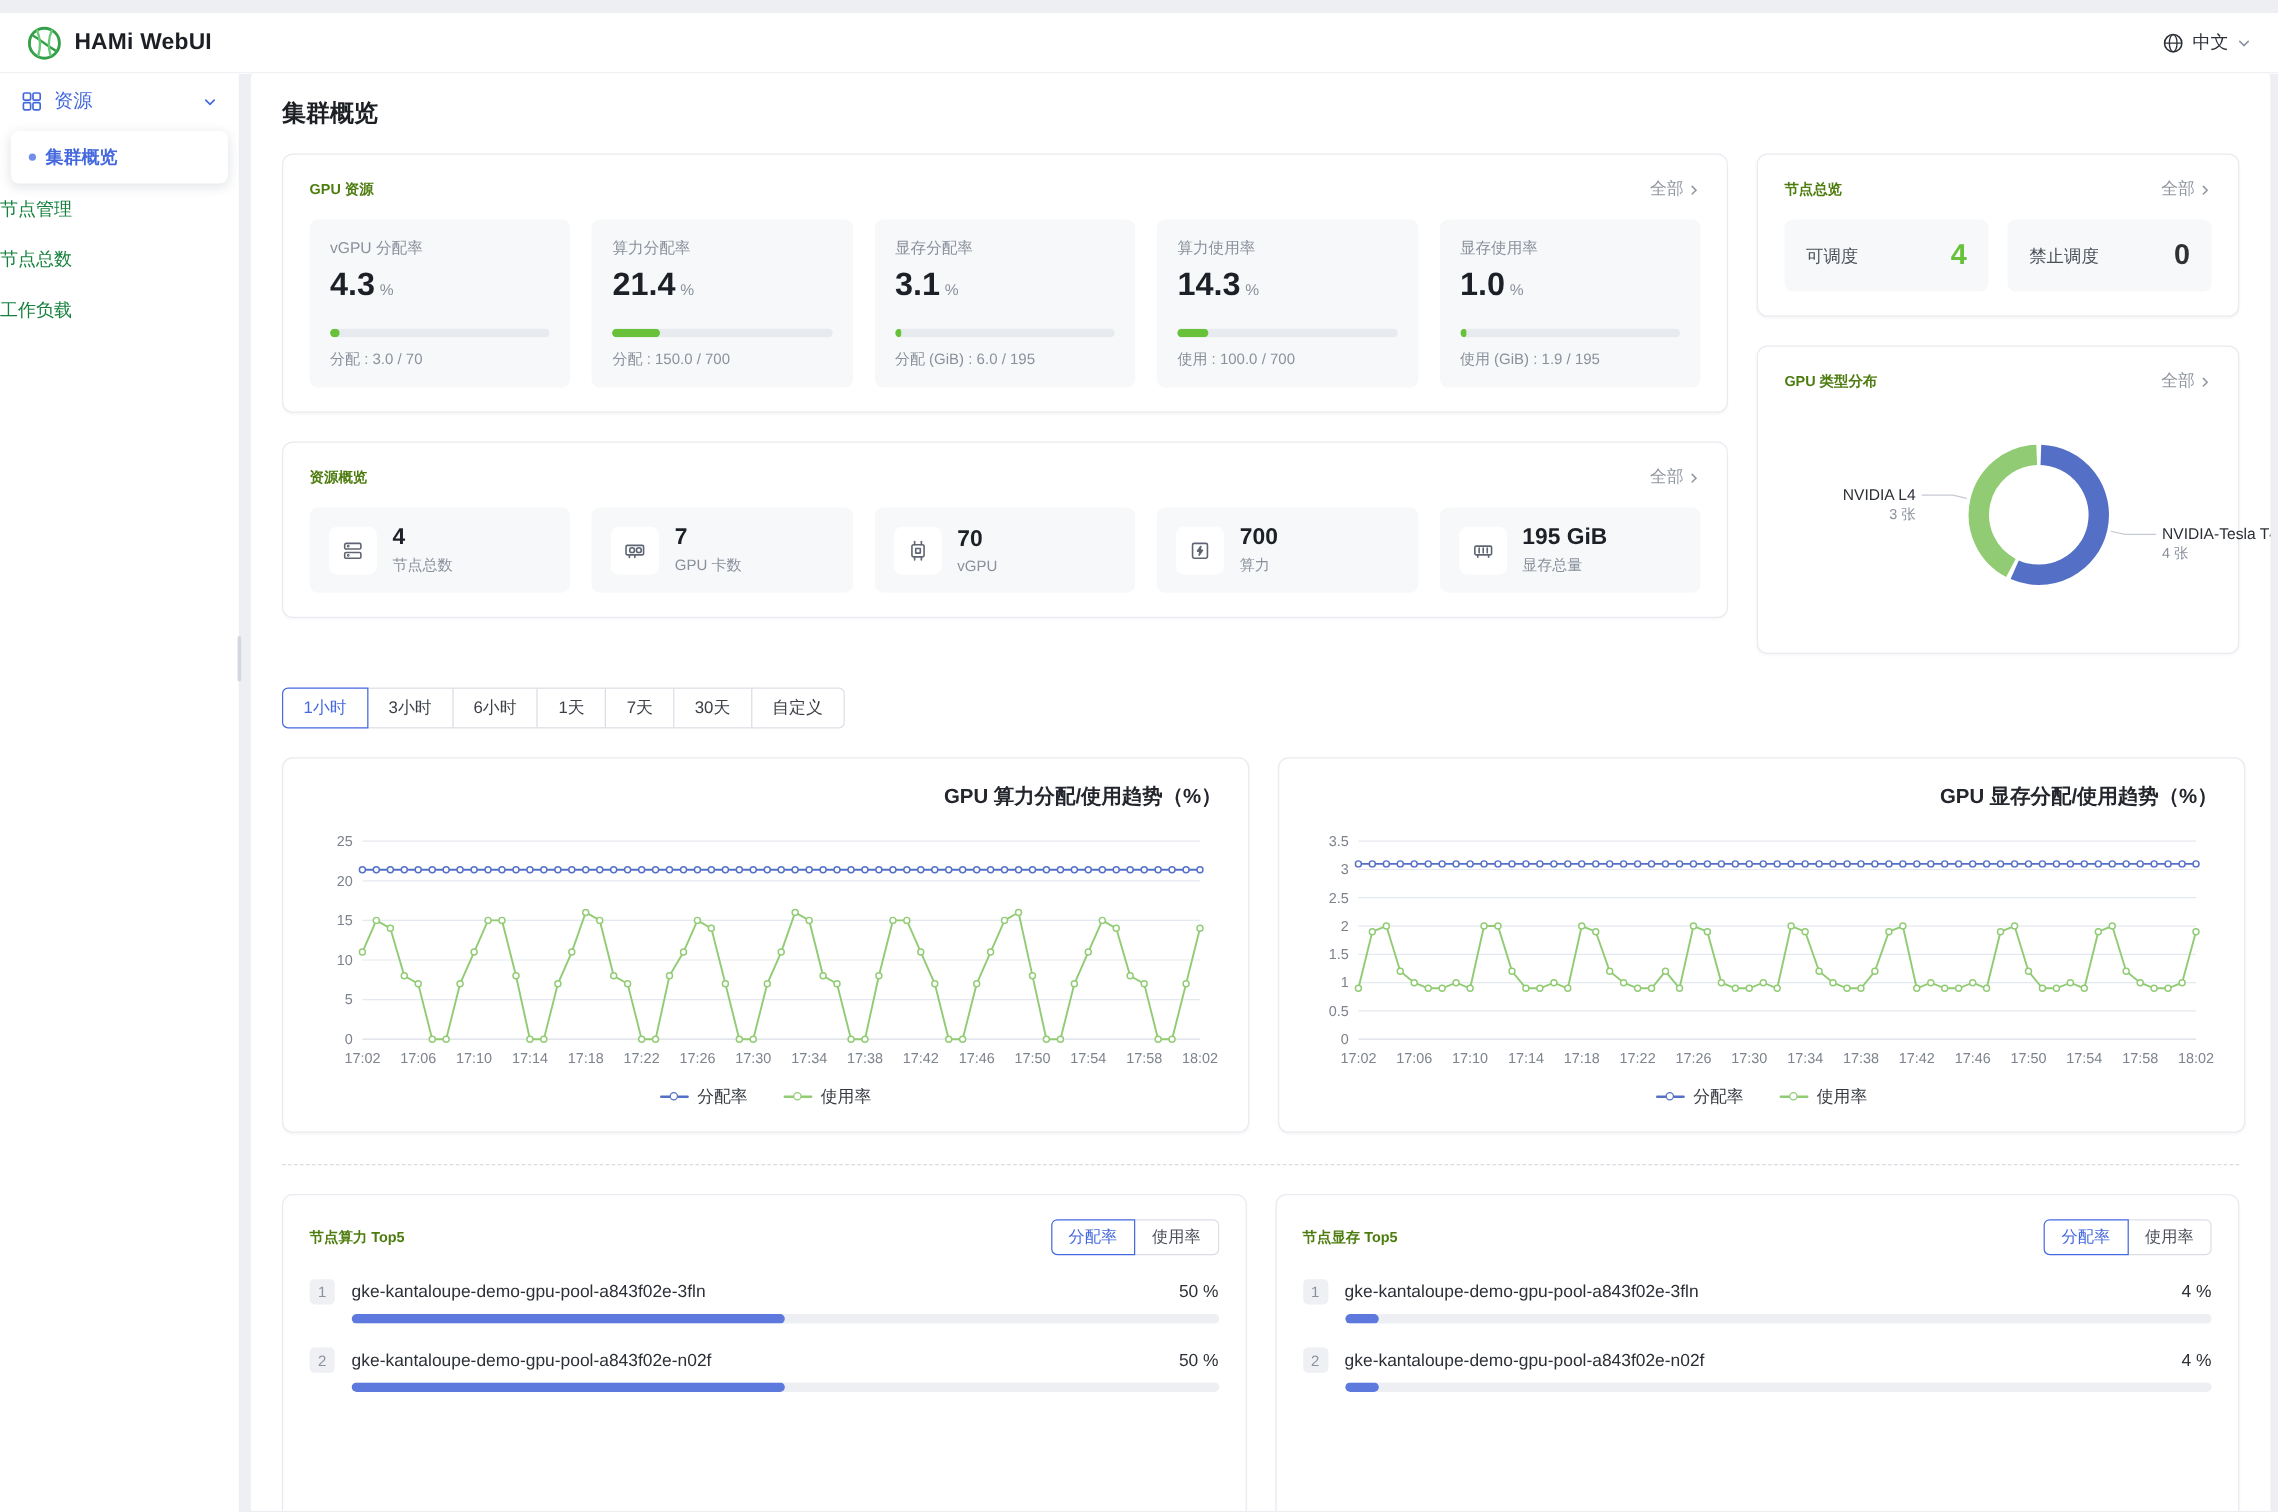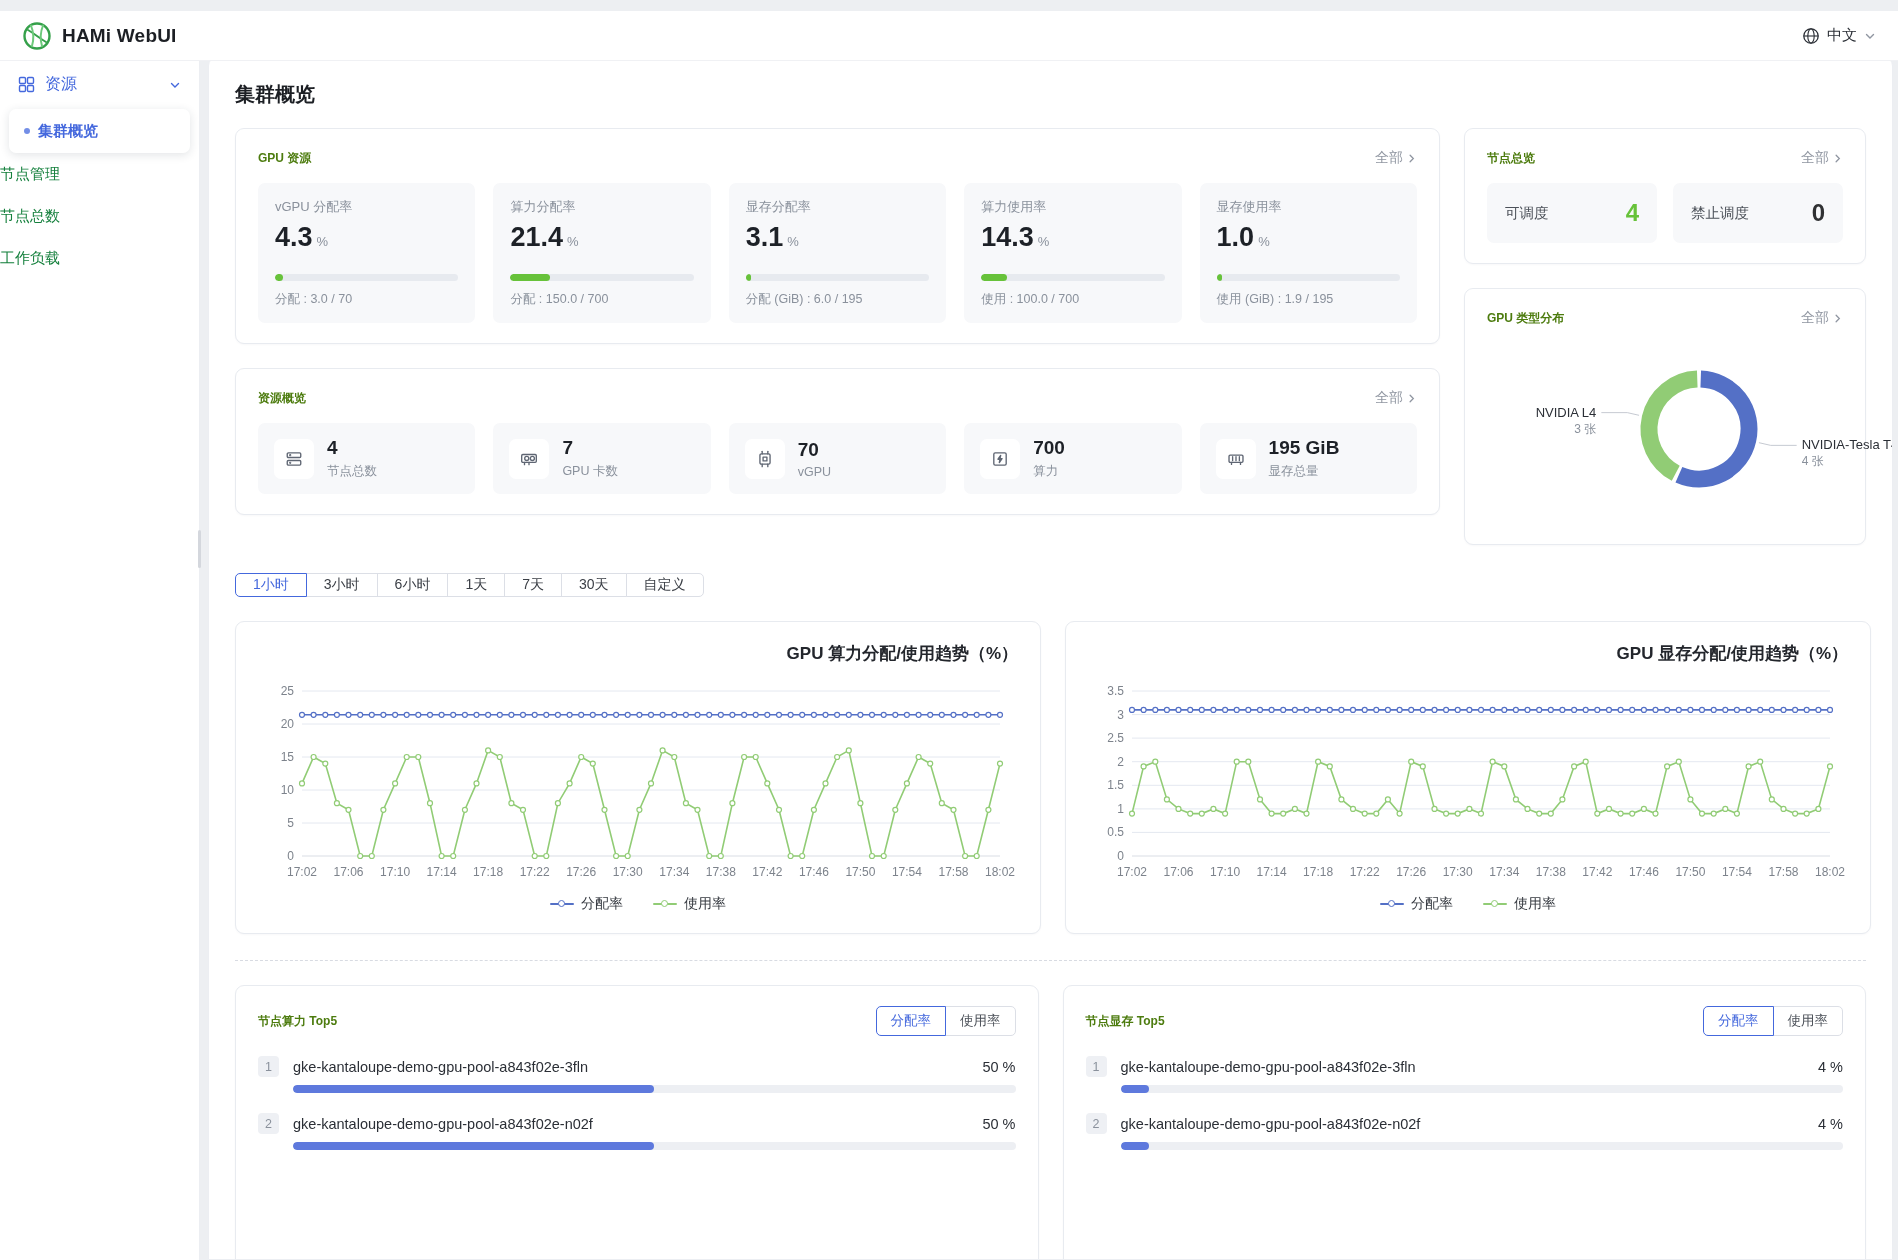--- a/index.html
+++ b/index.html
@@ -65,21 +65,21 @@
   
   .res-grid{ display:grid; grid-template-columns:repeat(5,1fr); gap:18px;}
   .res-tile{ background:#f7f8fa; border-radius:7px; padding:14px 16px; display:flex;
     align-items:center; gap:13px;}
   .res-icon{ width:40px; height:40px; background:#fff; border-radius:7px; display:flex;
     align-items:center; justify-content:center; flex:0 0 auto;}
   .res-val{ font-size:19px; font-weight:700; color:#1d2127;}
   .res-lab{ font-size:12.5px; color:#8a919c; margin-top:4px;}
   
   .tabs{ display:flex; margin-top:28px;}
-  .time-tab{ height:24px; padding:0 17px; background:#fff; border:1px solid #dcdfe6;
+  .time-tab{ height:34px; padding:0 17px; background:#fff; border:1px solid #dcdfe6;
     margin-left:-1px; font-size:14px; color:#3b3f46; cursor:pointer;
     font-family:inherit;}
   .time-tab:first-child{ border-radius:5px 0 0 5px; margin-left:0;}
   .time-tab:last-child{ border-radius:0 5px 5px 0;}
   .time-tab.active{ color:var(--accent); border-color:var(--accent); position:relative; z-index:1;}
   
   .row2{ display:flex; gap:24px; margin-top:24px;}
   .chart-card{ flex:1;}
   .chart-card h3{ font-size:17px; font-weight:700; color:#23262c; margin-bottom:14px;text-align:right;}
   svg text.tick{ font:12px "Liberation Sans",sans-serif; fill:#7d838c;}

